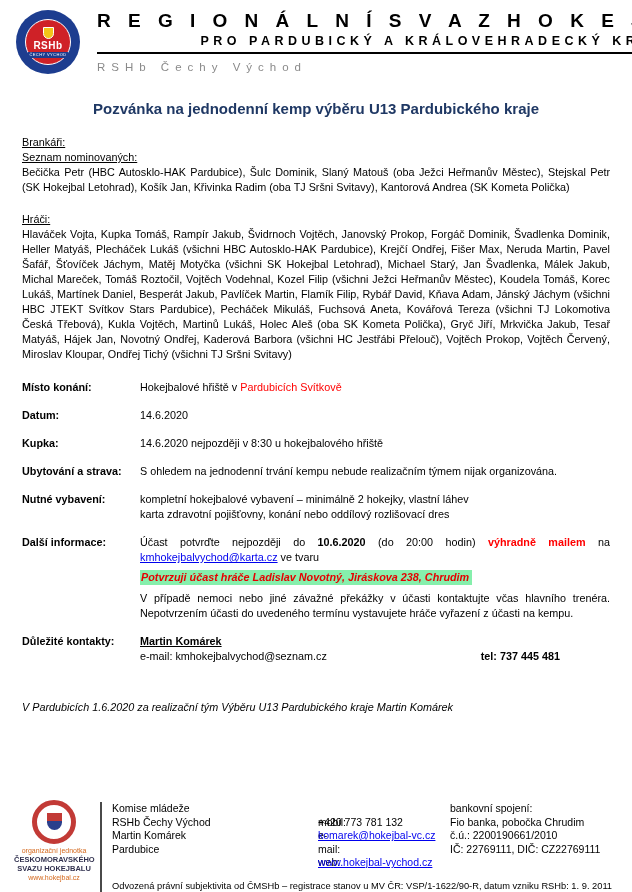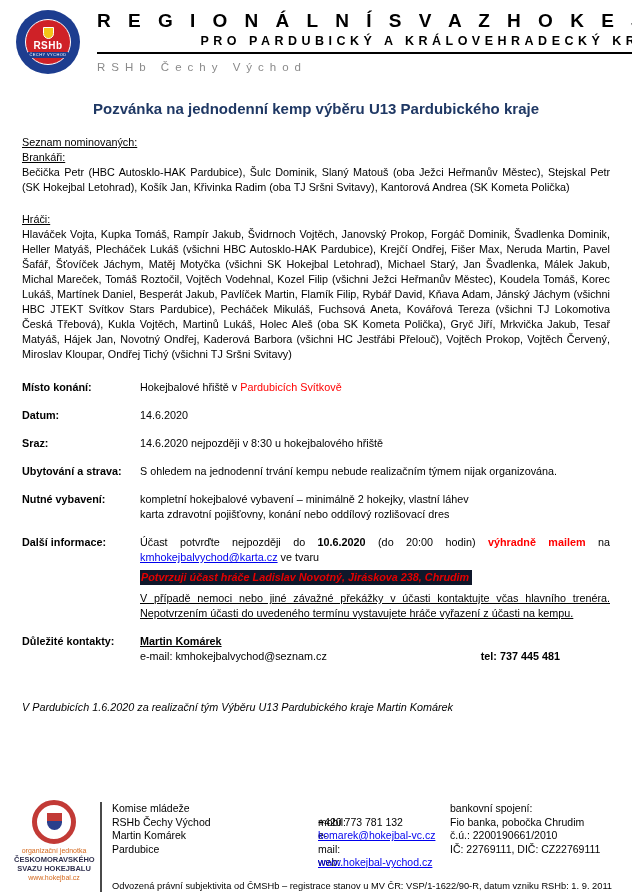--- a/index.html
+++ b/index.html
@@ -36,23 +36,23 @@
   .u { text-decoration:underline; }
   p.just { text-align:justify; }
   .players-heading { margin-top:17px; }
   .details { margin-top:18px; }
   .row { display:flex; margin-bottom:13px; }
   .lbl { flex:0 0 118px; font-weight:bold; }
   .val { flex:1; }
   .red-text { color:#ff0000; }
   b.red-text { font-weight:bold; }
   .link { color:#0000ee; text-decoration:underline; cursor:pointer; }
-  .confirm { display:inline-block; background:#0f172a; color:#e60000; font-weight:bold;
+  .confirm { display:inline-block; background:#86efac; color:#e60000; font-weight:bold;
     font-style:italic; margin-top:5px; padding:0 3px 0 1px; }
-  .note { margin-top:6px;text-decoration:underline; }
+  .note { margin-top:6px; }
   .contact-name { font-weight:bold; text-decoration:underline; }
   .contact-line { display:flex; }
   .tel { margin-left:auto; margin-right:50px; font-weight:bold; }
   .closing { font-style:italic; margin:36px 0 0 0; }
   
   .doc-footer { position:absolute; left:14px; right:10px; top:800px; display:flex; }
   .f-left { width:80px; text-align:center; flex:0 0 80px; }
   .f-logo { width:44px; height:44px; border-radius:50%; border:5px solid #c23a36;
     background:#fff; margin:0 auto 2px; }
   .f-crest { width:15px; height:17px; border-radius:0 0 8px 8px; margin:8px auto 0;
@@ -89,41 +89,41 @@
       <div class="head-rule"></div>
       <div class="org-region">RSHb Čechy Východ</div>
     </div>
   </header>
 
   <h1 class="doc-title">Pozvánka na jednodenní kemp výběru U13 Pardubického kraje</h1>
 
   <div class="content">
 
     <section class="roster">
+      <div class="u">Brankáři:</div>
       <div class="u">Seznam nominovaných:</div>
-      <div class="u">Brankáři:</div>
       <p class="just">Bečička Petr (HBC Autosklo-HAK Pardubice), Šulc Dominik, Slaný Matouš (oba Ježci Heřmanův Městec), Stejskal Petr (SK Hokejbal Letohrad), Košík Jan, Křivinka Radim (oba TJ Sršni Svitavy), Kantorová Andrea (SK Kometa Polička)</p>
       <div class="u players-heading">Hráči:</div>
       <p class="just">Hlaváček Vojta, Kupka Tomáš, Rampír Jakub, Švidrnoch Vojtěch, Janovský Prokop, Forgáč Dominik, Švadlenka Dominik, Heller Matyáš, Plecháček Lukáš (všichni HBC Autosklo-HAK Pardubice), Krejčí Ondřej, Fišer Max, Neruda Martin, Pavel Šafář, Šťovíček Jáchym, Matěj Motyčka (všichni SK Hokejbal Letohrad), Michael Starý, Jan Švadlenka, Málek Jakub, Michal Mareček, Tomáš Roztočil, Vojtěch Vodehnal, Kozel Filip (všichni Ježci Heřmanův Městec), Koudela Tomáš, Korec Lukáš, Martínek Daniel, Besperát Jakub, Pavlíček Martin, Flamík Filip, Rybář David, Kňava Adam, Jánský Jáchym (všichni HBC JTEKT Svítkov Stars Pardubice), Pecháček Mikuláš, Fuchsová Aneta, Kovářová Tereza (všichni TJ Lokomotiva Česká Třebová), Kukla Vojtěch, Martinů Lukáš, Holec Aleš (oba SK Kometa Polička), Gryč Jiří, Mrkvička Jakub, Tesař Matyáš, Hájek Jan, Novotný Ondřej, Kaderová Barbora (všichni HC Jestřábi Přelouč), Vojtěch Prokop, Vojtěch Červený, Miroslav Kloupar, Ondřej Tichý (všichni TJ Sršni Svitavy)</p>
     </section>
 
     <section class="details">
 
       <div class="row">
         <div class="lbl">Místo konání:</div>
         <div class="val"><span>Hokejbalové hřiště v </span><span class="red-text">Pardubicích Svítkově</span></div>
       </div>
 
       <div class="row">
         <div class="lbl">Datum:</div>
         <div class="val">14.6.2020</div>
       </div>
 
       <div class="row">
-        <div class="lbl">Sraz:</div>
+        <div class="lbl">Kupka:</div>
         <div class="val">14.6.2020 nejpozději v 8:30 u hokejbalového hřiště</div>
       </div>
 
 
       <div class="row">
         <div class="lbl">Ubytování a strava:</div>
         <div class="val">S ohledem na jednodenní trvání kempu nebude realizačním týmem nijak organizována.</div>
       </div>
 
       <div class="row">

